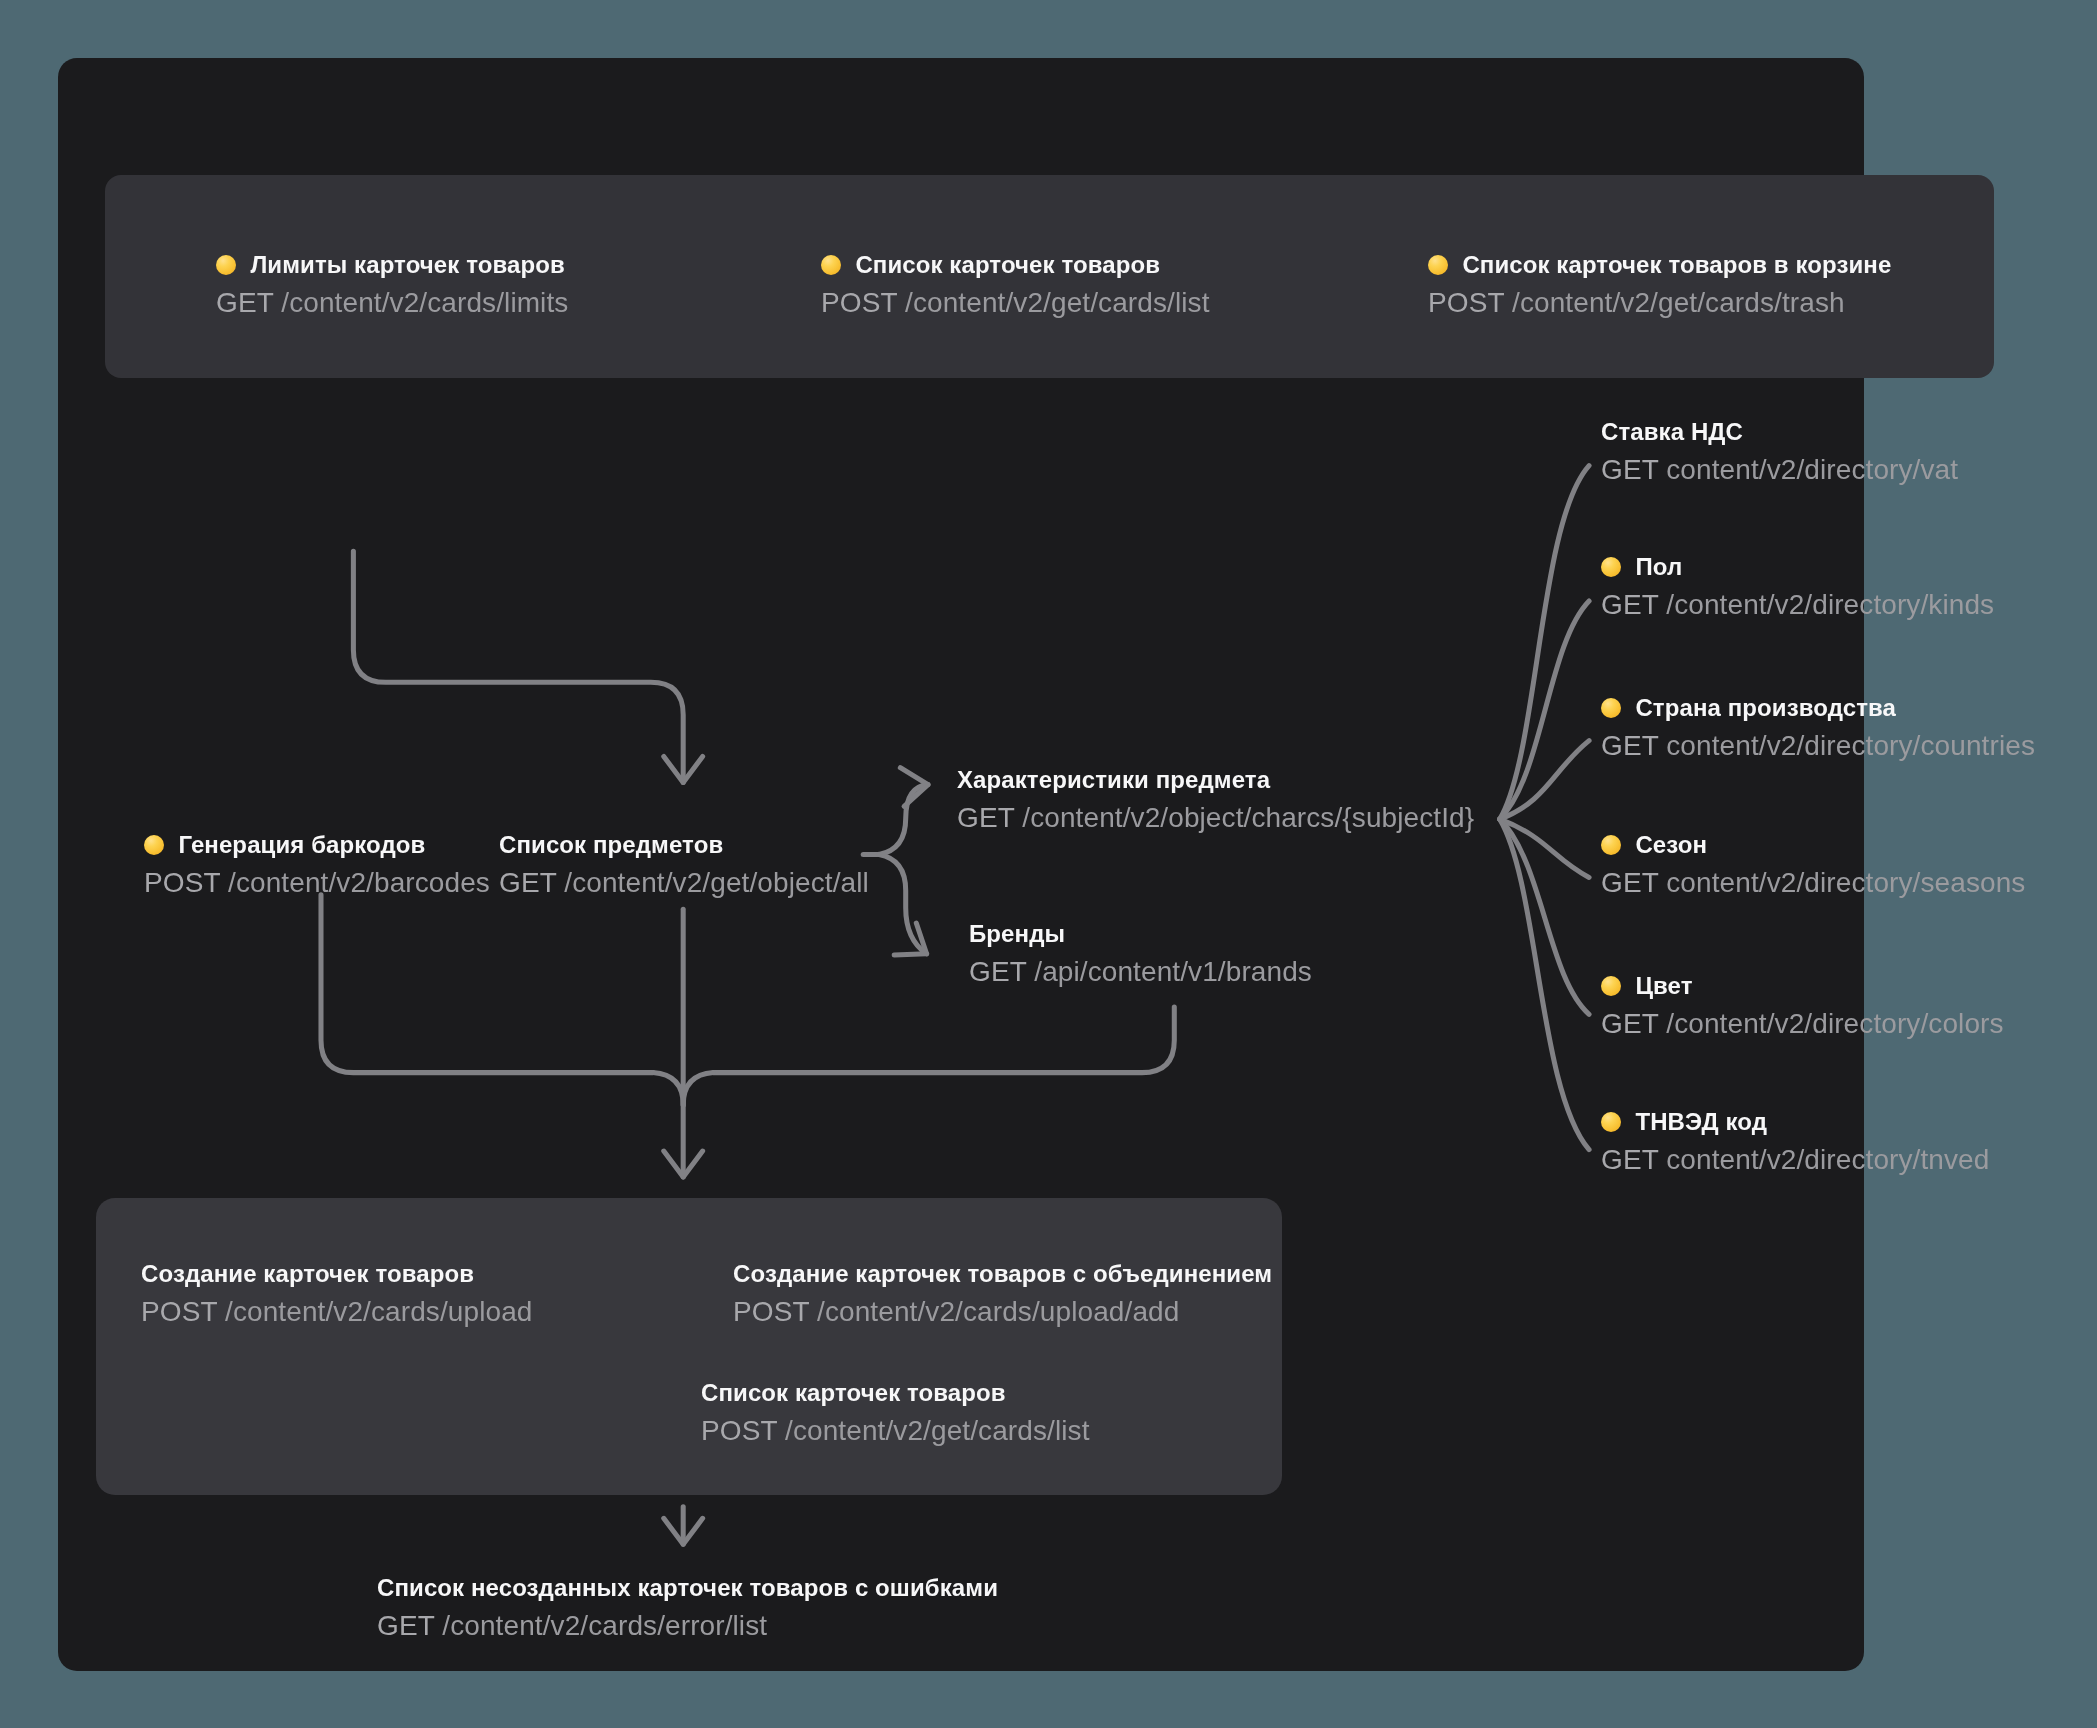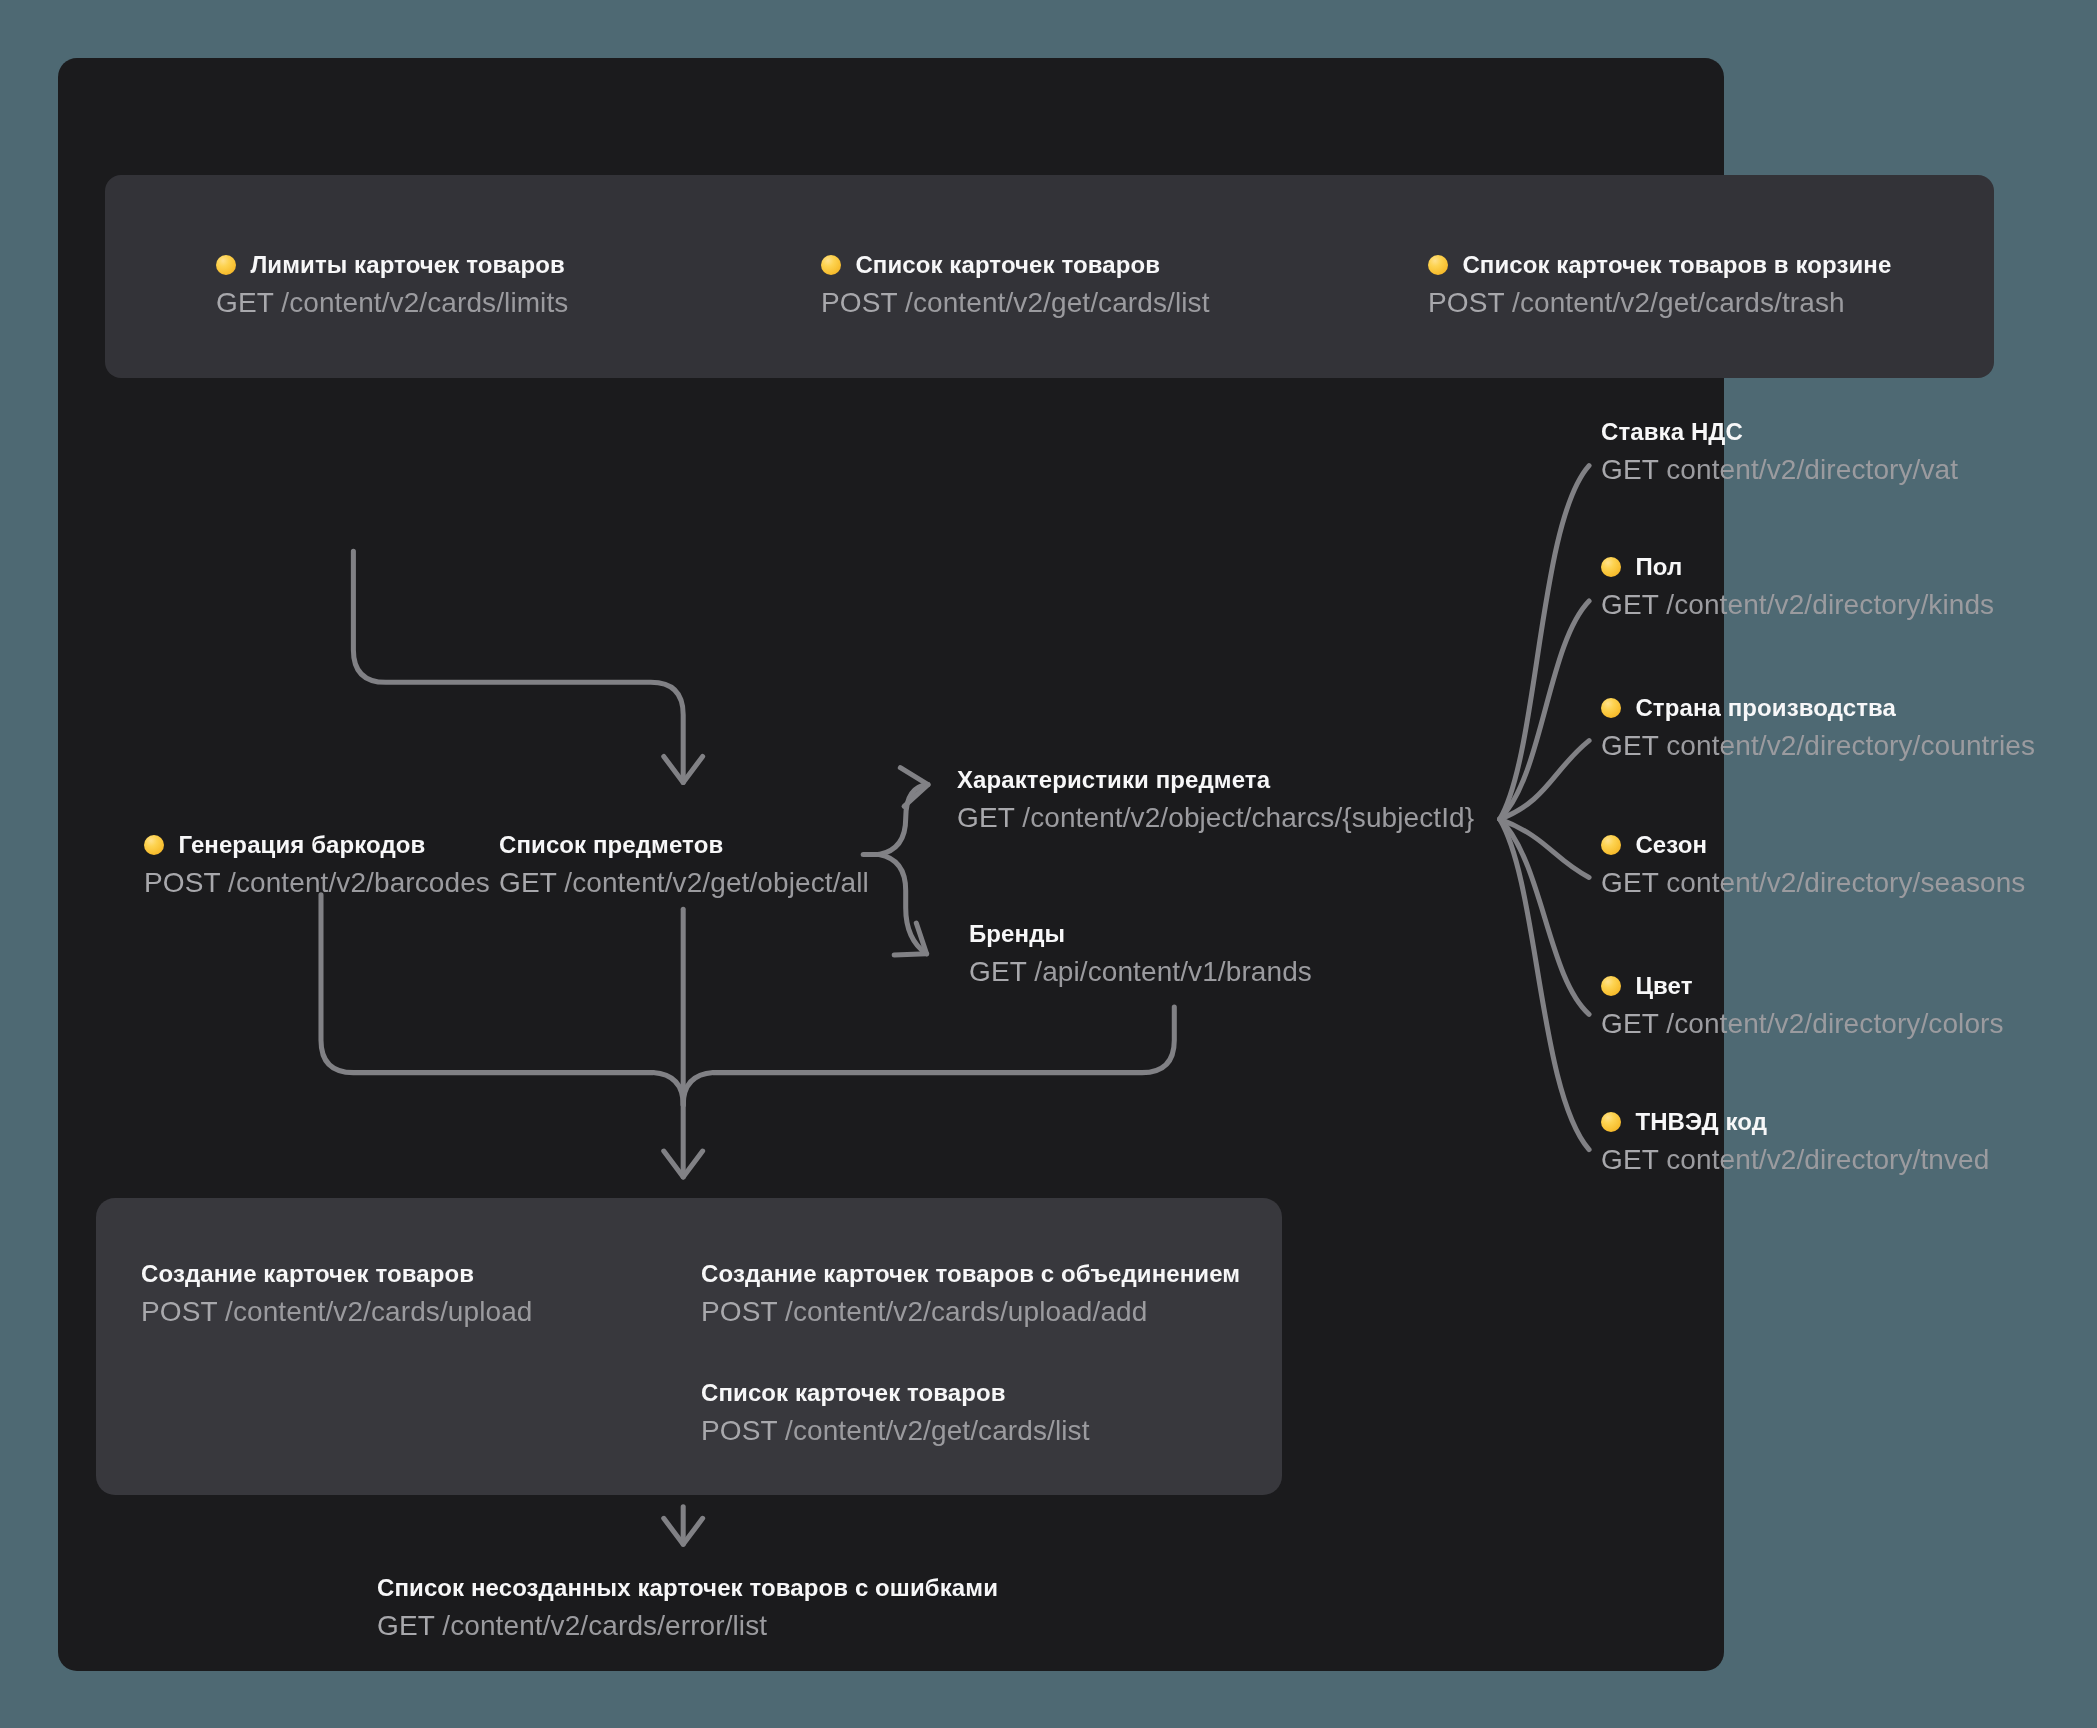--- a/index.html
+++ b/index.html
@@ -2,21 +2,21 @@
 <html style="font-size:11.5px"><head>
 <meta charset="utf-8">
 <style>
   html,body{margin:0;padding:0;background:#4e6973;overflow:hidden;}
   .stage{
     position:relative;width:2097px;height:1729px;background:#4e6973;
     font-family:"Liberation Sans","DejaVu Sans",sans-serif;
     transform-origin:top left;
   }
   .canvas{
-    position:absolute;left:58px;top:58px;width:1666px;height:1613px;
+    position:absolute;left:58px;top:58px;width:1806px;height:1613px;
     background:#1b1b1d;border-radius:19px;
   }
   .panel{position:absolute;background:#333338;border-radius:16px;}
   .panel.bottom{background:#38383d;border-radius:19px;}
   .api-item{position:absolute;white-space:nowrap;}
   .trow{display:flex;align-items:center;gap:14.4px;height:29px;}
   .dot{
     width:20px;height:20px;border-radius:50%;flex:0 0 20px;
     background:radial-gradient(circle at 35% 28%, #ffe18c 0%, #fdd351 30%, #f8c032 65%, #eea91f 100%);
   }
@@ -162,21 +162,21 @@
         </div>
       <div class="p"><span class="m">GET</span> <span>content/v2/directory/tnved</span></div>
     </div>
 
     <div class="api-item" style="left:83px;top:1201px;">
       <div class="trow">
           <span class="t">Создание карточек товаров</span>
         </div>
       <div class="p"><span class="m">POST</span> <span>/content/v2/cards/upload</span></div>
     </div>
-    <div class="api-item" style="left:643px;top:1201px;">
+    <div class="api-item" style="left:675px;top:1201px;">
       <div class="trow">
           <span class="t">Создание карточек товаров с объединением</span>
         </div>
       <div class="p"><span class="m">POST</span> <span>/content/v2/cards/upload/add</span></div>
     </div>
     <div class="api-item" style="left:643px;top:1320px;">
       <div class="trow">
           <span class="t">Список карточек товаров</span>
         </div>
       <div class="p"><span class="m">POST</span> <span>/content/v2/get/cards/list</span></div>

